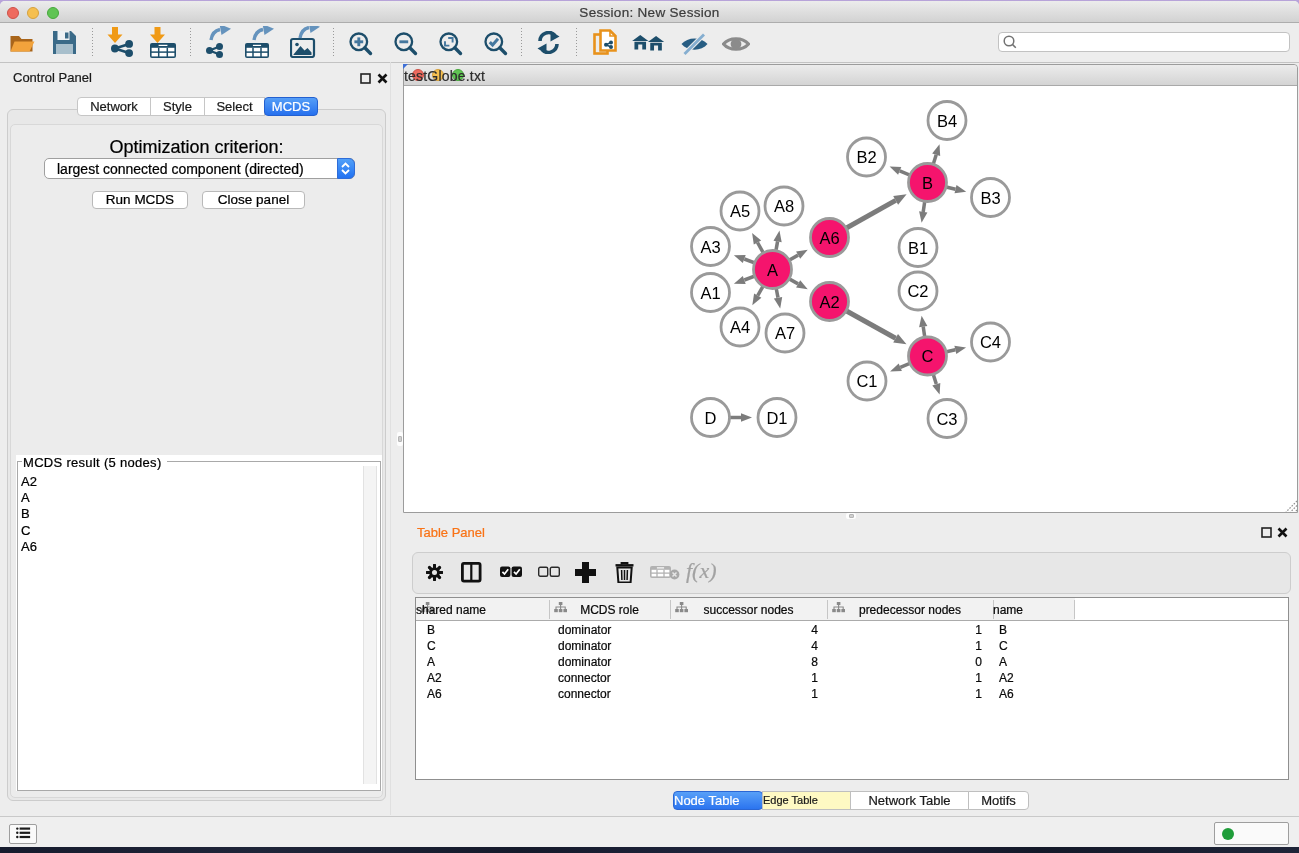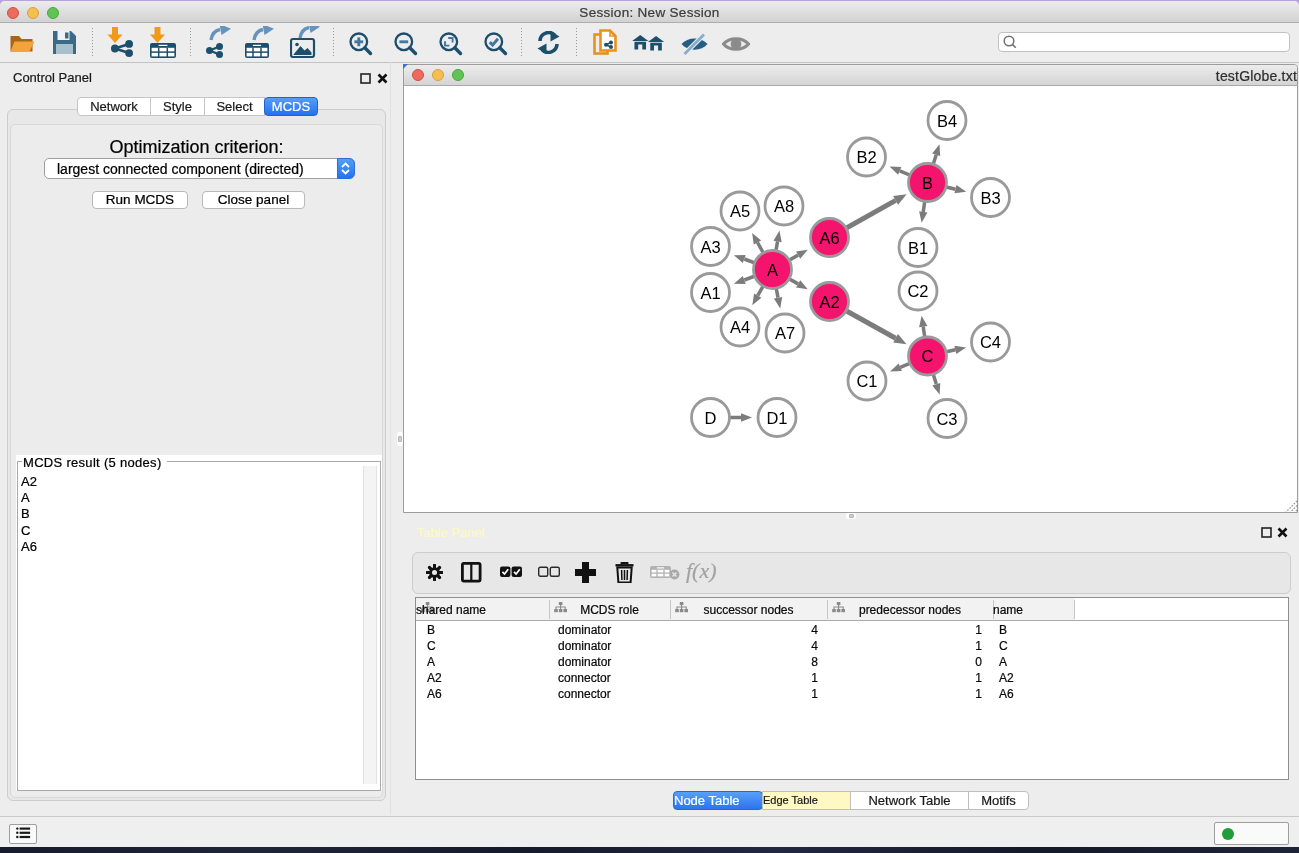--- a/index.html
+++ b/index.html
@@ -164,21 +164,21 @@
 <div class="ab" style="left:363px;top:466px;width:14px;height:318px;background:#f4f4f4;border-left:1px solid #e2e2e2;border-right:1px solid #e2e2e2;box-sizing:border-box"></div>
 <div class="ab" style="left:21px;top:474px;font-size:13px;color:#000;line-height:16.2px">A2<br>A<br>B<br>C<br>A6</div>
 <div class="ab" style="left:390px;top:62px;width:1px;height:753px;background:#e0e0e0"></div>
 <div class="ab" style="left:397px;top:432px;width:6px;height:14px;background:#fdfdfd;border-radius:2px"></div>
 <div class="ab" style="left:398px;top:436px;width:4px;height:6px;background:#cfcfcf;border:1px solid #b5b5b5;border-radius:1px;box-sizing:border-box"></div>
 <div class="ab" style="left:403px;top:64px;width:895px;height:449px;background:#fff;border:1px solid #9c9c9c;border-radius:4px 4px 0 0;box-sizing:border-box"></div>
 <div class="ab" style="left:404px;top:65px;width:893px;height:21px;background:linear-gradient(#ececec,#d4d4d4);border-bottom:1px solid #a9a9a9;border-radius:4px 4px 0 0;box-sizing:border-box"></div>
 <div style="position:absolute;left:411.8px;top:68.8px;width:12.4px;height:12.4px;border-radius:50%;background:#ee6a5e;border:1px solid #ce5148;box-sizing:border-box"></div>
 <div style="position:absolute;left:431.8px;top:68.8px;width:12.4px;height:12.4px;border-radius:50%;background:#f5bf4f;border:1px solid #d6a13d;box-sizing:border-box"></div>
 <div style="position:absolute;left:451.8px;top:68.8px;width:12.4px;height:12.4px;border-radius:50%;background:#60c454;border:1px solid #47a83c;box-sizing:border-box"></div>
-<div class="ab" style="left:404px;top:68px;width:893px;text-align:right;font-size:14px;letter-spacing:0.2px;color:#2e2e2e">testGlobe.txt</div>
+<div class="ab" style="left:404px;top:68px;width:893px;text-align:left;font-size:14px;letter-spacing:0.2px;color:#2e2e2e">testGlobe.txt</div>
 <svg style="position:absolute;left:403px;top:64px" width="5" height="5" viewBox="0 0 5 5">
     <path d="M0 5 V0 H5 Z" fill="#3d6fd6"></path>
   </svg>
 <svg style="position:absolute;left:404px;top:86px" width="895" height="425" viewBox="0 0 895 425">
     <line x1="368.5" y1="183.5" x2="340.3" y2="194.0" stroke="#7c7c7c" stroke-width="3.5"></line>
     <polygon points="329.9,197.8 338.8,190.0 341.7,197.9" fill="#7c7c7c"></polygon>
     <line x1="368.5" y1="183.5" x2="340.3" y2="173.0" stroke="#7c7c7c" stroke-width="3.5"></line>
     <polygon points="329.9,169.2 341.7,169.1 338.8,177.0" fill="#7c7c7c"></polygon>
     <line x1="368.5" y1="183.5" x2="353.7" y2="209.7" stroke="#7c7c7c" stroke-width="3.5"></line>
     <polygon points="348.3,219.2 350.1,207.6 357.4,211.7" fill="#7c7c7c"></polygon>
@@ -255,21 +255,21 @@
     <circle cx="306.5" cy="331.5" r="19" fill="#ffffff" stroke="#9a9a9a" stroke-width="2.8"></circle>
     <text x="306.5" y="331.5" font-family="Liberation Sans, sans-serif" font-size="16.5" fill="#000" text-anchor="middle" dominant-baseline="central">D</text>
     <circle cx="373.0" cy="331.5" r="19" fill="#ffffff" stroke="#9a9a9a" stroke-width="2.8"></circle>
     <text x="373.0" y="331.5" font-family="Liberation Sans, sans-serif" font-size="16.5" fill="#000" text-anchor="middle" dominant-baseline="central">D1</text>
   </svg>
 <svg style="position:absolute;left:1285px;top:500px" width="13" height="13" viewBox="0 0 13 13">
     <path d="M12 1 L1 12 M12 5.5 L5.5 12 M12 10 L10 12" stroke="#909090" stroke-width="1.2" stroke-dasharray="1.6 1.4"></path>
   </svg>
 <div class="ab" style="left:846px;top:512.5px;width:10px;height:6px;background:#fdfdfd;border-radius:2px"></div>
 <div class="ab" style="left:849px;top:513.5px;width:5px;height:4px;background:#cfcfcf;border:1px solid #b5b5b5;border-radius:1px;box-sizing:border-box"></div>
-<div class="ab" style="left:417px;top:525px;font-size:13px;color:#fef9c3">Table Panel</div>
+<div class="ab" style="left:417px;top:525px;font-size:13px;color:#f97316">Table Panel</div>
 <svg style="position:absolute;left:1261px;top:527px" width="11" height="11" viewBox="0 0 11 11">
     <rect x="1" y="1" width="9" height="9" fill="none" stroke="#222" stroke-width="1.6"></rect>
   </svg>
 <svg style="position:absolute;left:1277px;top:527px" width="11" height="11" viewBox="0 0 11 11">
     <path d="M1.5 1.5 L9.5 9.5 M9.5 1.5 L1.5 9.5" stroke="#111" stroke-width="2.6"></path>
   </svg>
 <div class="ab" style="left:412px;top:552px;width:879px;height:42px;background:#e7e7e7;border:1px solid #cdcdcd;border-radius:6px;box-sizing:border-box"></div>
 <svg style="position:absolute;left:426px;top:564px" width="17" height="17" viewBox="0 0 21 21">
     <rect x="8.7" y="0" width="3.6" height="21" rx="1.2" transform="rotate(0 10.5 10.5)" fill="#111"></rect>
     <rect x="8.7" y="0" width="3.6" height="21" rx="1.2" transform="rotate(45 10.5 10.5)" fill="#111"></rect>

